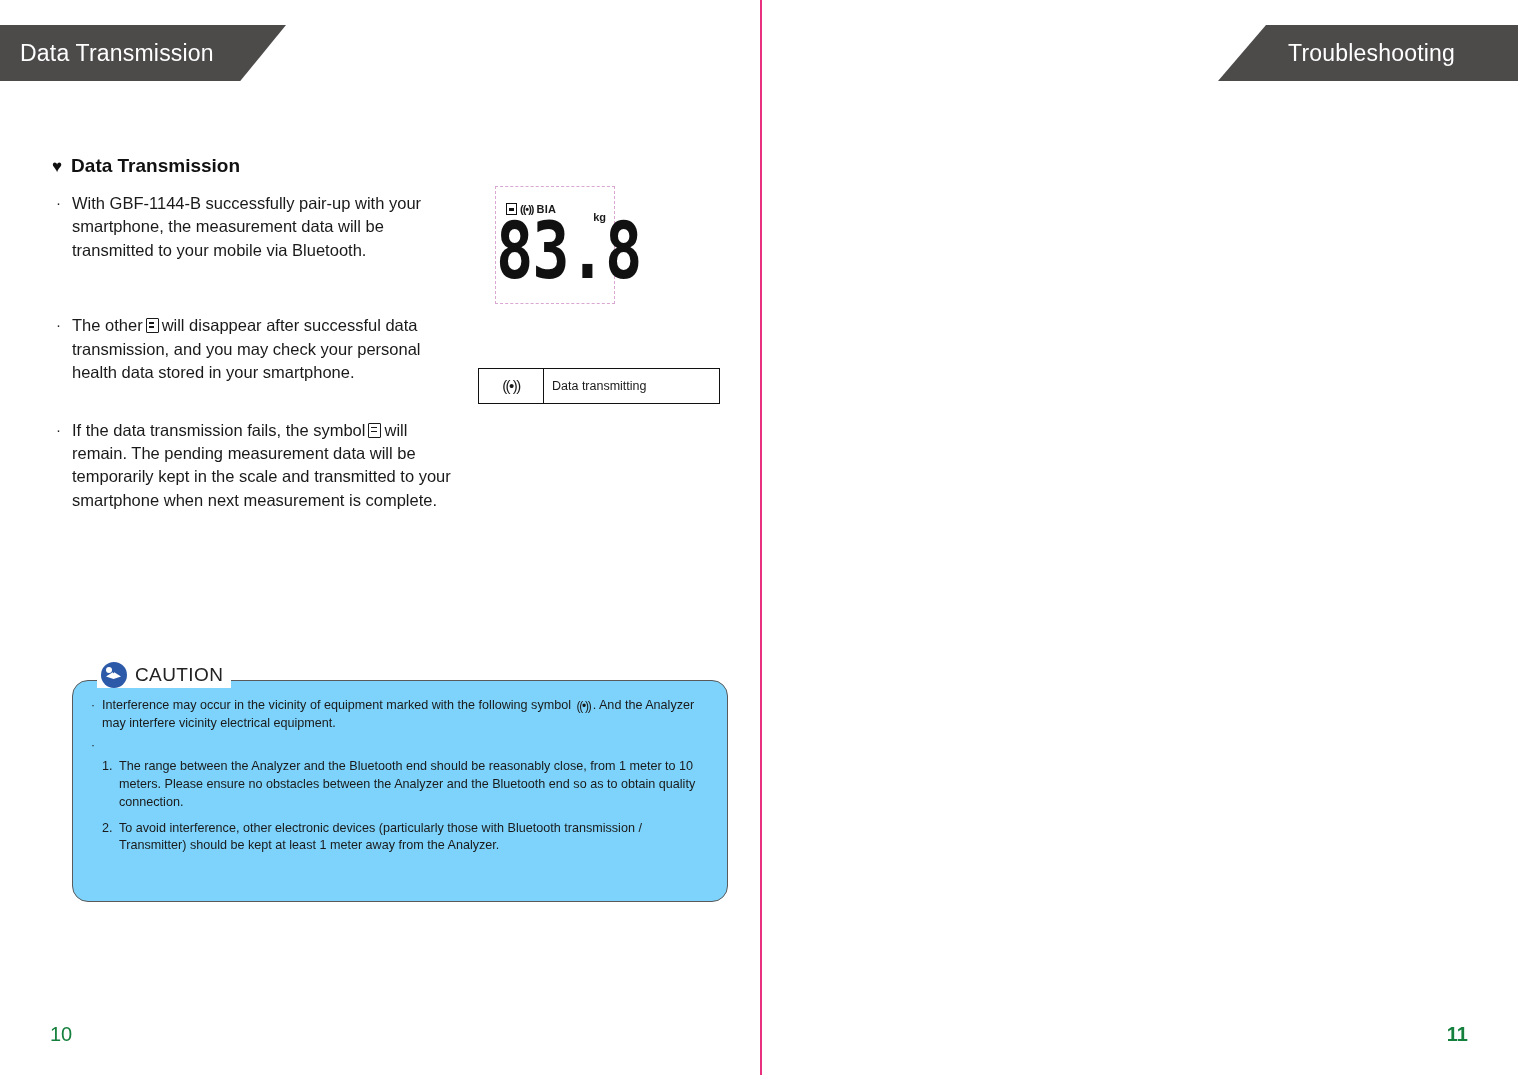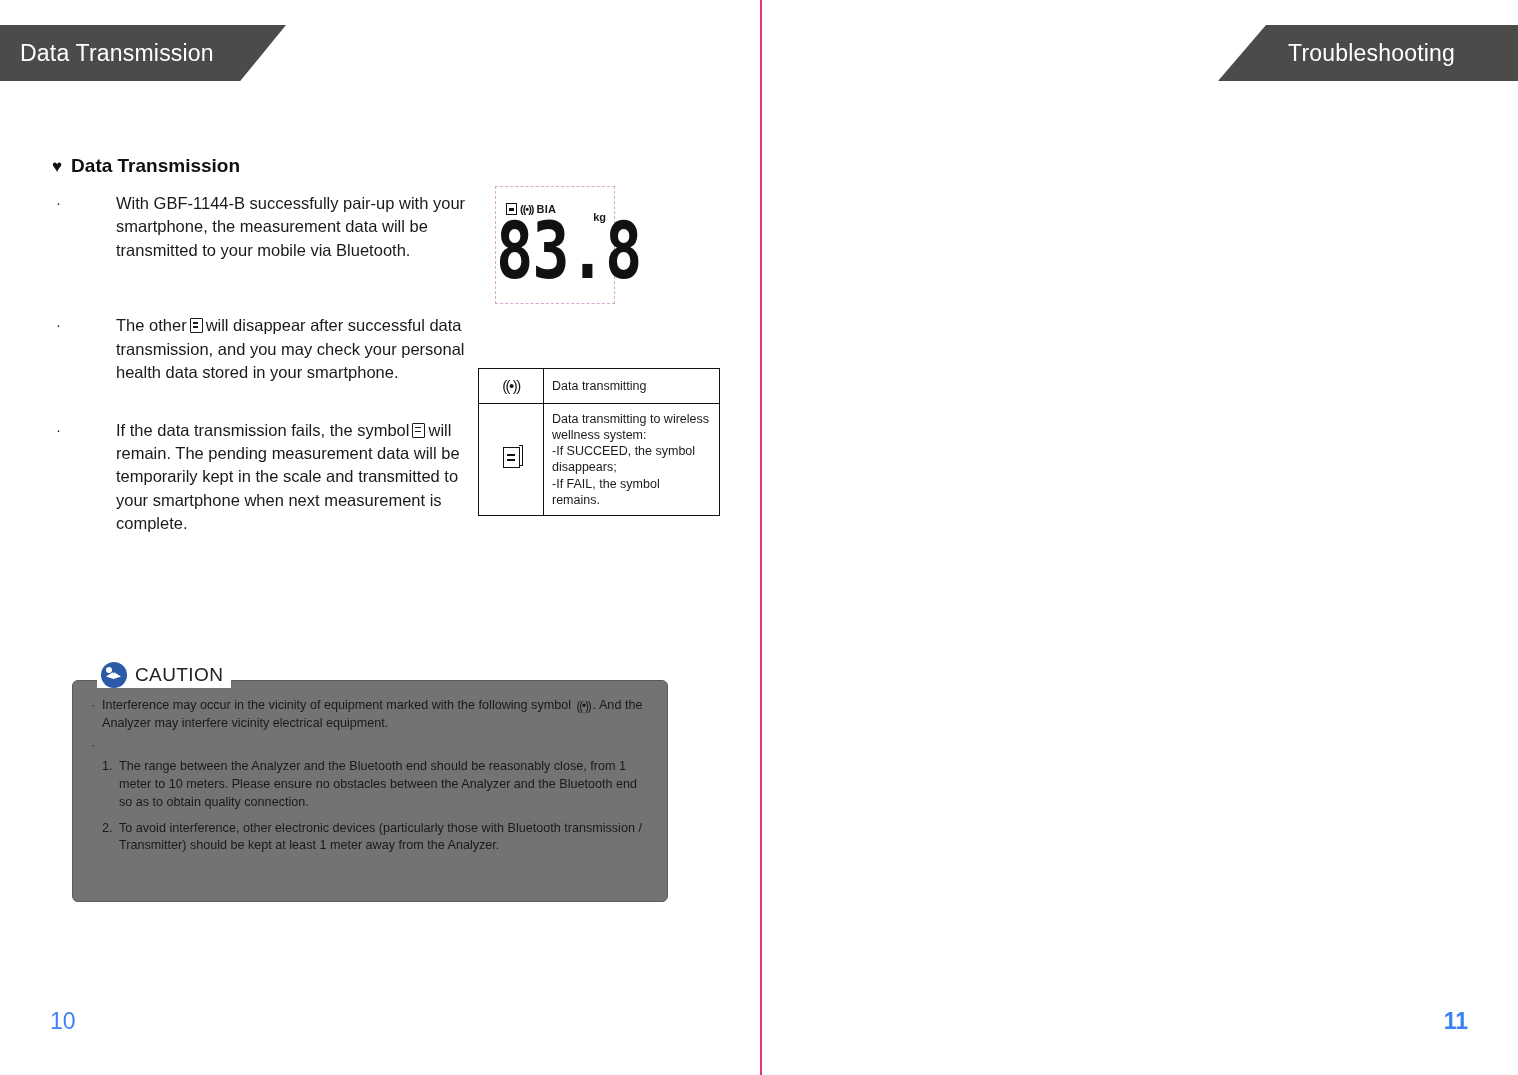--- a/index.html
+++ b/index.html
@@ -95,21 +95,21 @@
     display: flex;
     margin-bottom: 34px;
   }
   .bullet .dot {
     width: 16px;
     flex: 0 0 16px;
     font-size: 15px;
     line-height: 1.42;
     color: #222;
   }
-  .bullet .txt { flex: 1; margin-left: 44px; }
+  .bullet .txt { flex: 1; }
 
   .b2 { margin-top: 52px; }
 
   
   .glyph-pending {
     display: inline-block;
     width: 13px;
     height: 15px;
     border: 1.6px solid #1a1a1a;
     border-radius: 1px;
@@ -220,26 +220,26 @@
     border: 1.8px solid #111;
     border-left: none;
     box-sizing: border-box;
   }
 
   
   .caution {
     position: absolute;
     left: 72px;
     top: 680px;
-    width: 596px;
+    width: 656px;
     height: 222px;
     border: 1.8px solid #5a5a5a;
-    border-radius: 6px;
-    box-sizing: border-box;
-    background: #737373;
+    border-radius: 16px;
+    box-sizing: border-box;
+    background: #7dd3fc;
   }
   .caution-legend {
     position: absolute;
     top: -19px;
     left: 24px;
     background: #fff;
     padding: 0 8px 0 4px;
     display: flex;
     align-items: center;
     font-size: 19px;
@@ -288,23 +288,23 @@
   .wave-inline {
     display: inline-block;
     font-size: 12px;
     letter-spacing: -1.2px;
     vertical-align: -1px;
     margin: 0 2px;
   }
 
   .folio {
     position: absolute;
-    bottom: 40px;
-    font-size: 23px;
-    color: #3b82f6;
+    bottom: 29px;
+    font-size: 20px;
+    color: #15803d;
   }
   .folio-left  { left: 50px; }
   .folio-right { right: 50px; font-weight: bold; }
 </style>
 </head>
 <body>
 
 <div class="spread">
 
   <div class="page page-left">
@@ -348,28 +348,20 @@
     </div>
 
     <table class="sym-table">
       <tbody>
           <tr>
         <td class="sym-cell">
           <span class="wave-big">((•))</span>
         </td>
         <td>Data transmitting</td>
       </tr>
-      <tr>
-        <td class="sym-cell">
-          <span class="note-big"><span class="fold"></span></span>
-        </td>
-        <td style="white-space:pre-line">Data transmitting to wireless wellness system:
--If SUCCEED, the symbol disappears;
--If FAIL, the symbol remains.</td>
-      </tr>
     </tbody>
       </table>
 
     <div class="caution">
       <div class="caution-legend">
         <span class="caution-icon"></span>
         <span>CAUTION</span>
       </div>
       <div class="caution-body">
 

